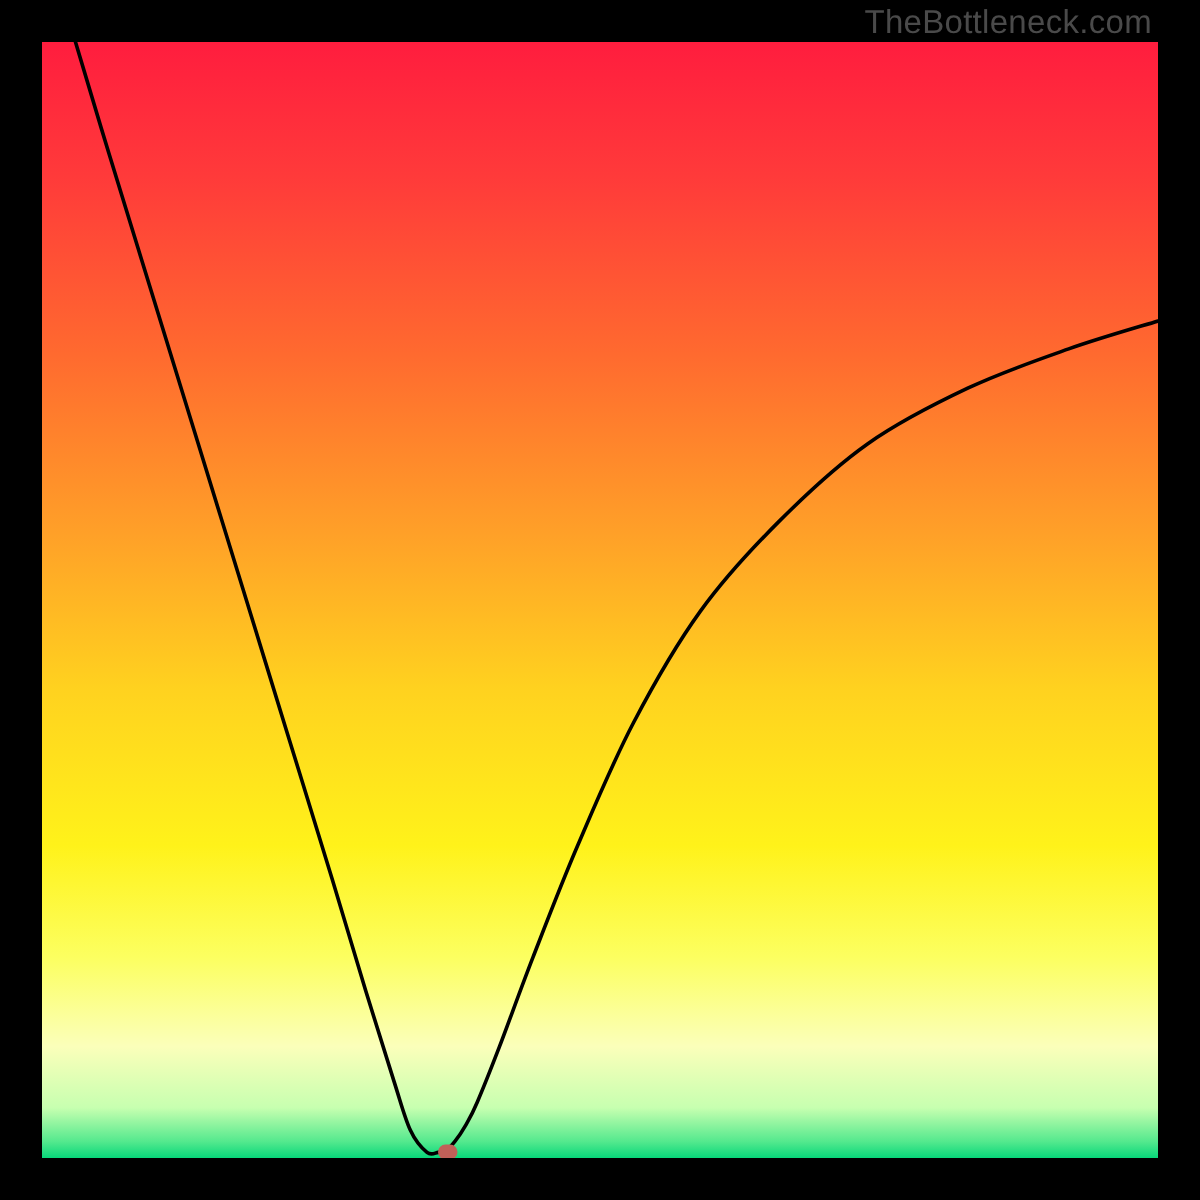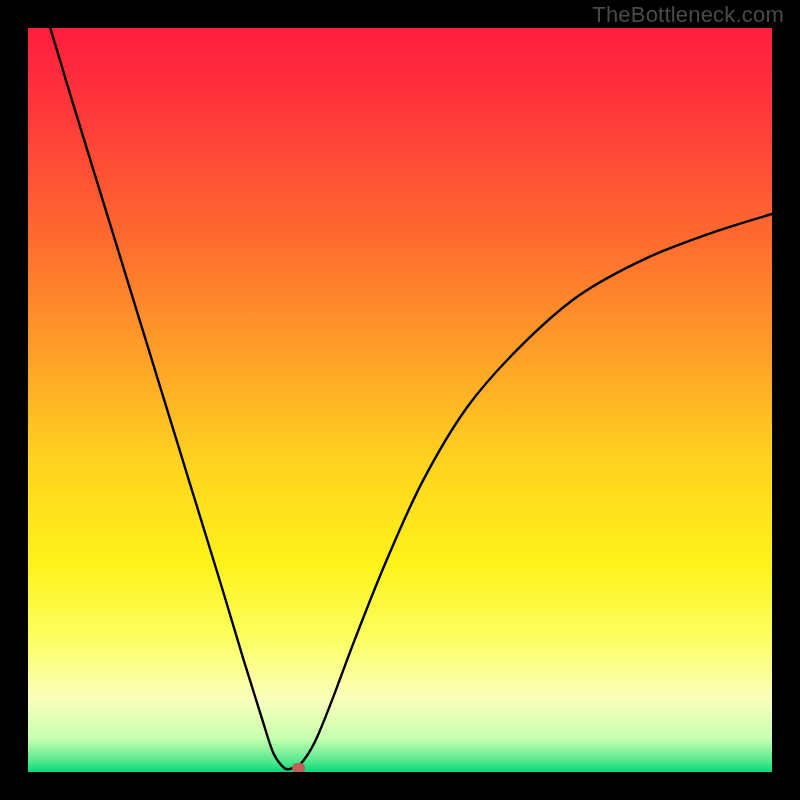--- a/index.html
+++ b/index.html
@@ -27,21 +27,21 @@
   }
   .bg-svg, .curve-svg {
     position: absolute;
     left: 0; top: 0;
     width: 744px;
     height: 744px;
   }
   .watermark {
     position: absolute;
     top: 2px;
-    right: 16px;
+    right: 32px;
     color: #4a4a4a;
     font-size: 22px;
     font-weight: 500;
     letter-spacing: 0.2px;
     user-select: none;
   }
   .marker {
     position: absolute;
     width: 13px;
     height: 10px;

